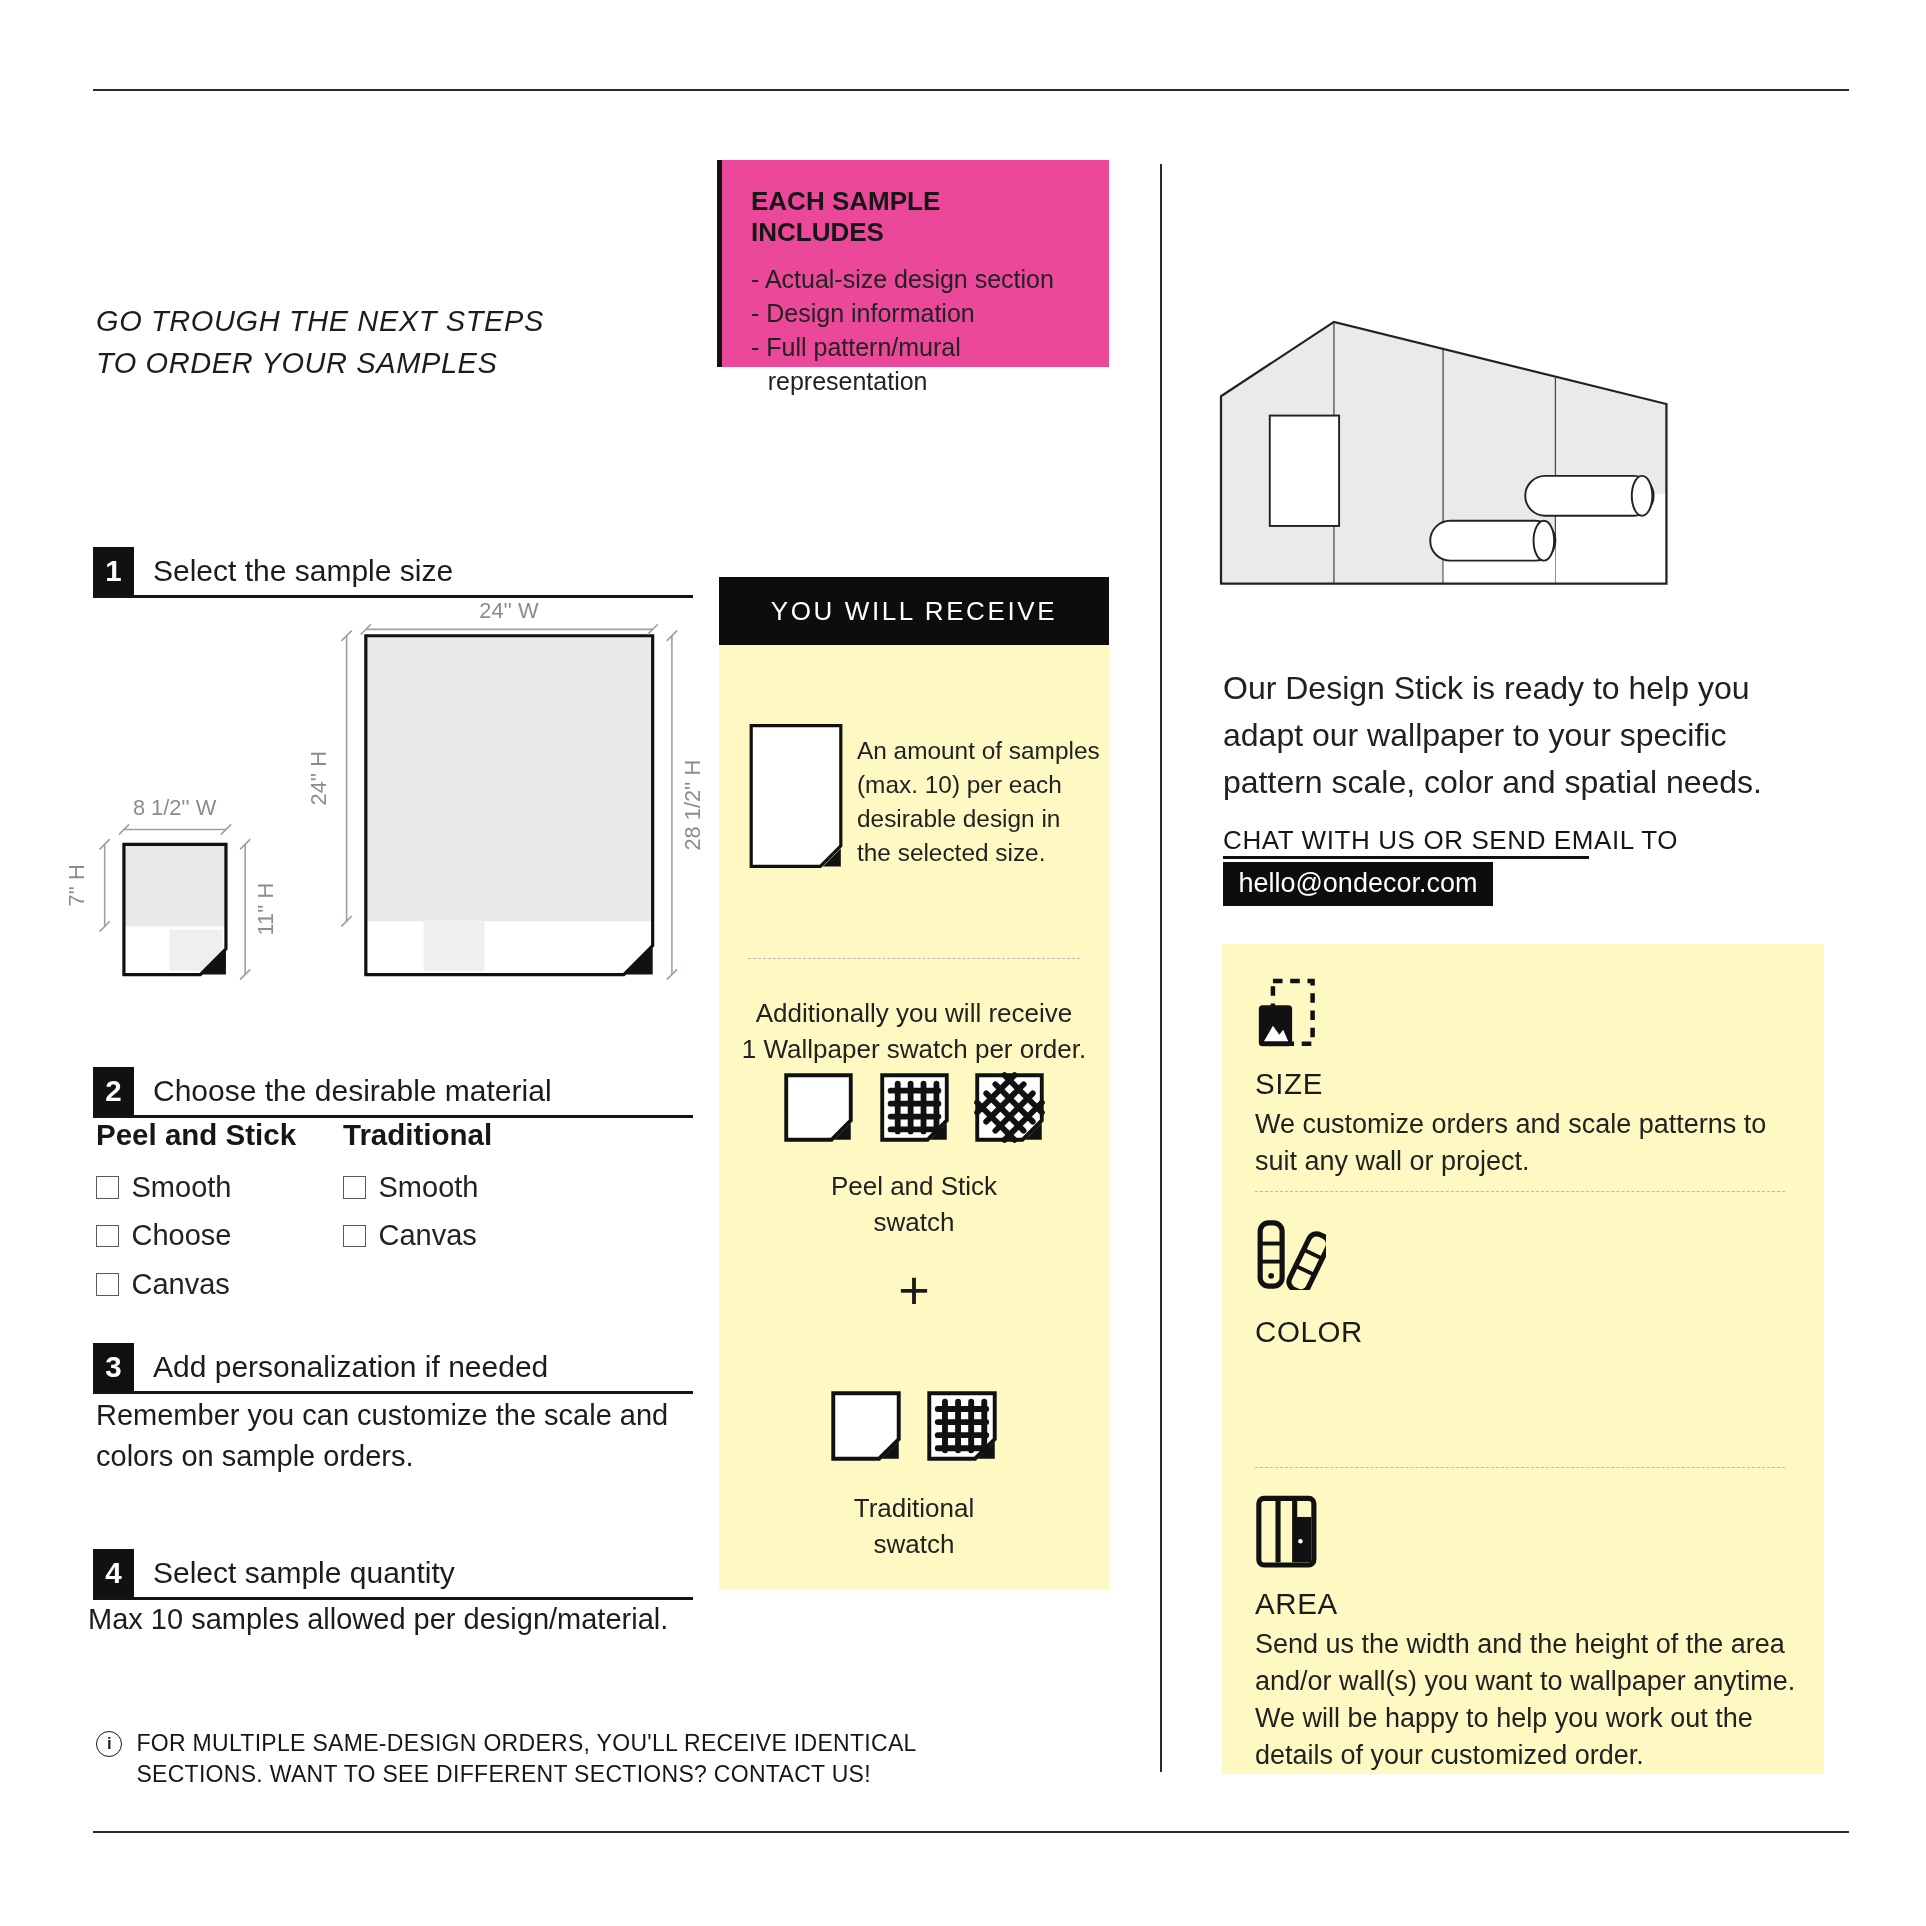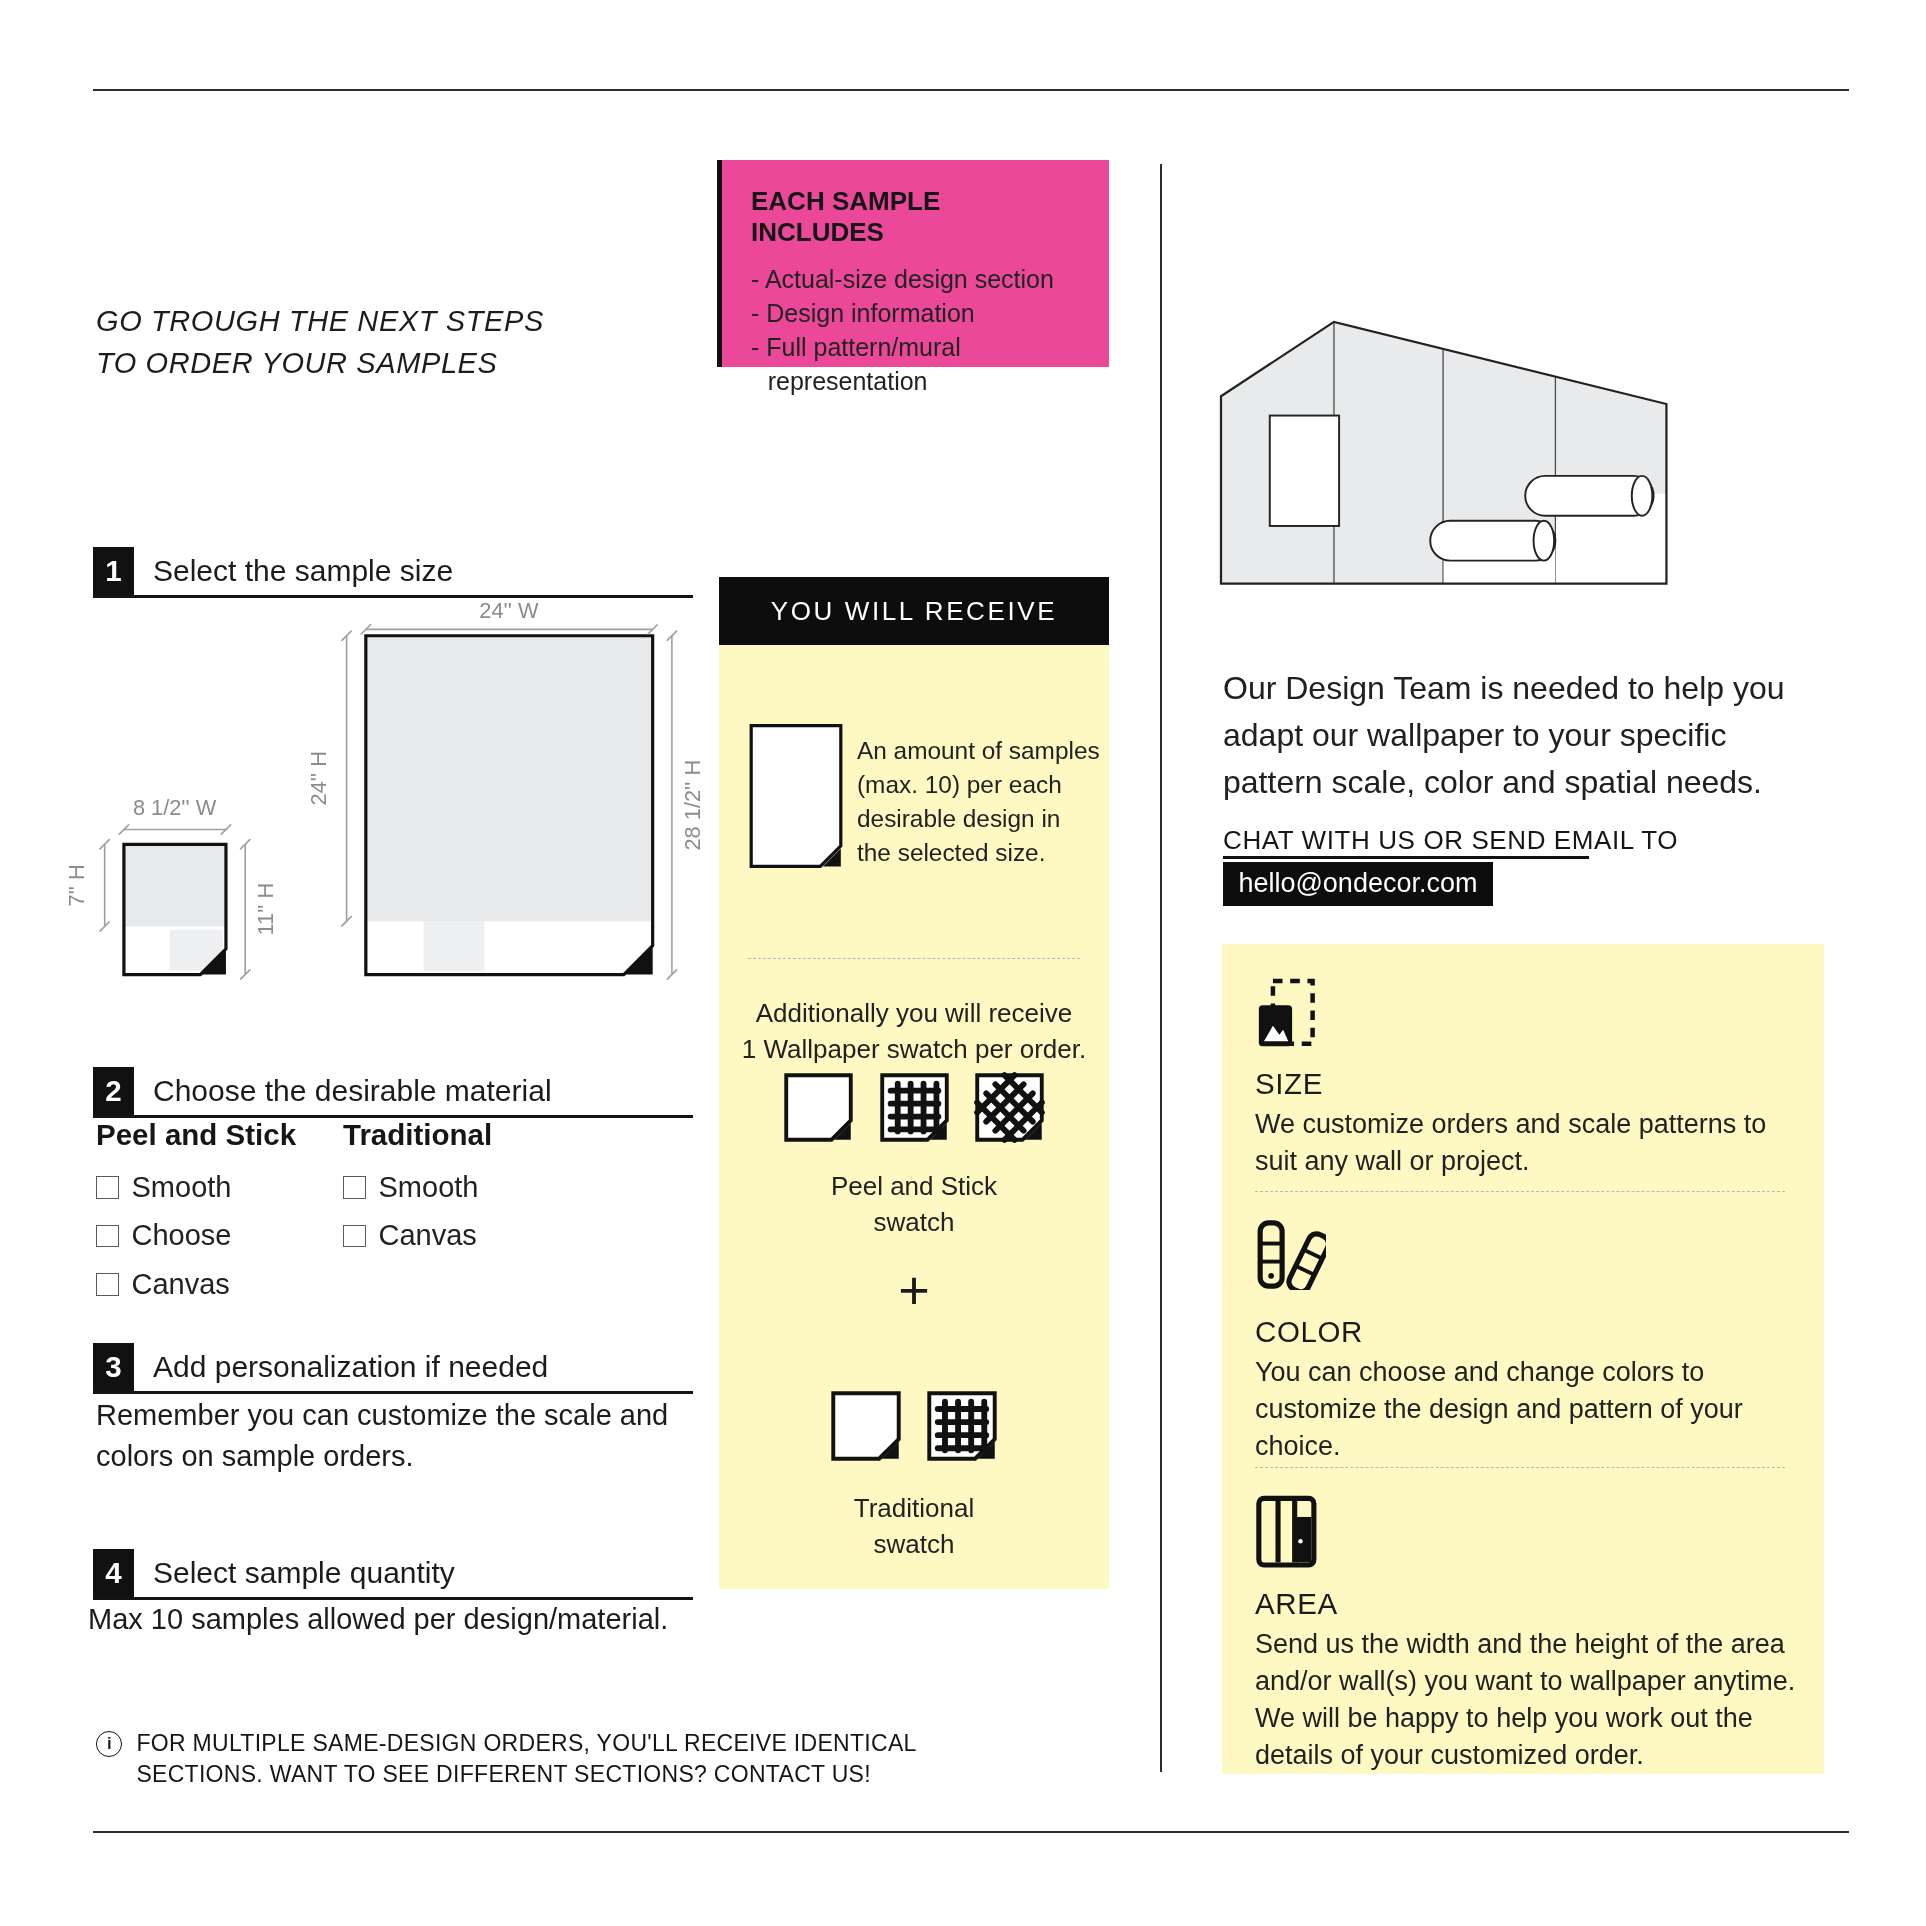--- a/index.html
+++ b/index.html
@@ -270,21 +270,21 @@
       <ellipse cx="662" cy="277" rx="16" ry="31" fill="#ffffff" stroke="#222" stroke-width="3"></ellipse>
     </g>
     <g>
       <rect x="332" y="316" width="195" height="62" rx="31" fill="#ffffff" stroke="#222" stroke-width="3"></rect>
       <ellipse cx="509" cy="347" rx="16" ry="31" fill="#ffffff" stroke="#222" stroke-width="3"></ellipse>
     </g>
     <polygon points="6,122 182,6 700,134 700,414 6,414" fill="none" stroke="#222" stroke-width="3.5"></polygon>
   </svg>
 
   <div class="abs" style="left:1223px;top:665px;width:642px;">
-    <div class="para-line">Our Design Team is needed to help you</div>
+    <div class="para-line">Our Design Stick is ready to help you</div>
     <div class="para-line">adapt our wallpaper to your specific</div>
     <div class="para-line">pattern scale, color and spatial needs.</div>
   </div>
 
   <div class="abs chat-label" style="left:1223px;top:825px;">CHAT WITH US OR SEND EMAIL TO</div>
   <div class="abs rule" style="left:1223px;top:856px;width:366px;height:3.2px;background:#111;"></div>
   <div class="abs" style="left:1223px;top:862px;">
     <span class="email-badge">hello@ondecor.com</span>
   </div>
 
@@ -304,21 +304,20 @@
       <line x1="10" y1="38" x2="40" y2="38" stroke="#111" stroke-width="6"></line>
       <line x1="10" y1="66" x2="40" y2="66" stroke="#111" stroke-width="6"></line>
       <circle cx="25" cy="88" r="4.5" fill="#111"></circle>
       <g transform="rotate(26 50 104)">
         <rect x="48" y="10" width="32" height="94" rx="13" fill="none" stroke="#111" stroke-width="8"></rect>
         <line x1="50" y1="42" x2="78" y2="42" stroke="#111" stroke-width="6"></line>
         <line x1="50" y1="70" x2="78" y2="70" stroke="#111" stroke-width="6"></line>
       </g>
     </svg>
     <div class="abs feat-title" style="left:33px;top:371px;">COLOR</div>
-    <div class="abs feat-text" style="left:33px;top:410px;width:514px;">You can choose and change colors to customize the design and pattern of your choice.</div>
     <div class="abs dashed-div" style="left:33px;top:523px;width:530px;"></div>
 
     <svg class="abs" style="left:33px;top:551px;" width="64" height="74" viewBox="0 0 100 115">
       <rect x="6" y="5" width="86" height="104" rx="8" fill="none" stroke="#111" stroke-width="8"></rect>
       <line x1="36" y1="9" x2="36" y2="105" stroke="#111" stroke-width="8"></line>
       <line x1="62" y1="9" x2="62" y2="105" stroke="#111" stroke-width="8"></line>
       <rect x="64" y="34" width="24" height="71" fill="#111"></rect>
       <circle cx="71" cy="72" r="3.5" fill="#ffffff"></circle>
     </svg>
     <div class="abs feat-title" style="left:33px;top:643px;">AREA</div>

